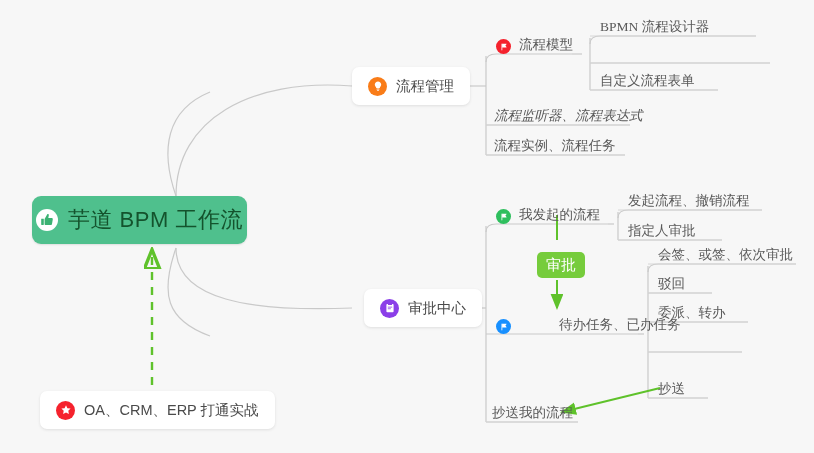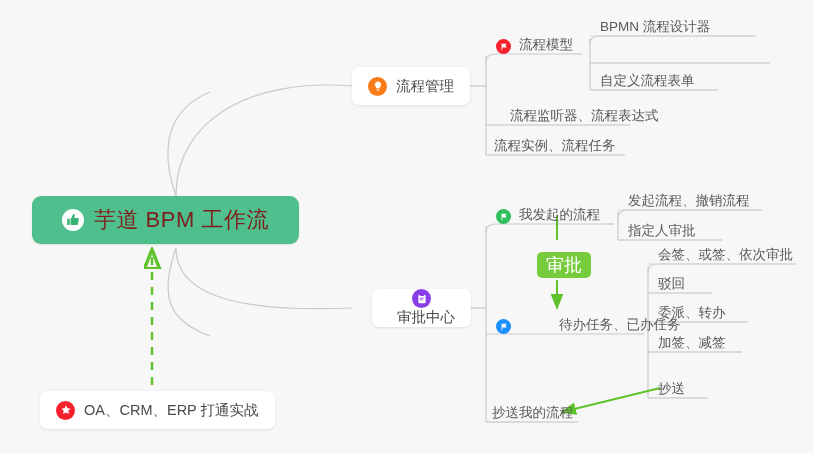--- a/index.html
+++ b/index.html
@@ -12,23 +12,23 @@
   }
   #canvas{position:absolute;left:0;top:0;width:814px;height:453px;}
   svg.links{position:absolute;left:0;top:0;width:814px;height:453px;pointer-events:none;}
 
   .node{position:absolute;display:flex;align-items:center;white-space:nowrap;}
 
   
   .root{
     background:#4FC08D;
     border-radius:9px;
-    padding:0 30px;
+    padding:0 4px;
     height:48px;
-    color:#7f1d1d;
+    color:#14532d;
     font-size:22px;
     letter-spacing:.5px;
     box-shadow:0 1px 2px rgba(0,0,0,.10);
   }
   .root .label{margin-left:10px;font-weight:400;}
 
   
   .card{
     background:#ffffff;
     border-radius:7px;
@@ -50,21 +50,21 @@
     padding-bottom:3px;
   }
   .plain .label{margin-left:8px;}
   .plain.noicon .label{margin-left:0;}
 
   
   .badge{
     background:#76CC3C;
     color:#ffffff;
     border-radius:5px;
-    font-size:18px;
+    font-size:15px;
     height:26px;
     padding:0 9px;
     justify-content:center;
   }
 
   
   .ico{
     width:19px;height:19px;border-radius:50%;
     display:inline-flex;align-items:center;justify-content:center;
     flex:0 0 auto;
@@ -195,35 +195,35 @@
   <div class="node plain" style="left:494px;top:28px;">
     <span class="ico ico-sm ico-red">
       <svg width="10" height="10" viewBox="0 0 10 10">
         <path fill="#ffffff" d="M3.1 1.8h4.2c.3 0 .4.3.2.5L6.4 3.6l1.1 1.3c.2.2 0 .5-.2.5H3.1V1.8z"></path>
         <rect fill="#ffffff" x="2.5" y="1.6" width="0.8" height="6.8" rx="0.4"></rect>
       </svg>
     </span>
     <span class="label">流程模型</span>
   </div>
 
-  <div class="node plain noicon" style="left:598px;top:10px;">
+  <div class="node plain noicon" style="left:598px;top:10px;font-family:Liberation Serif, serif;">
     <span class="label">BPMN 流程设计器</span>
   </div>
   <div class="node plain noicon" style="left:598px;top:64px;">
     <span class="label">自定义流程表单</span>
   </div>
 
-  <div class="node plain noicon" style="left:508px;top:99px;">
+  <div class="node plain noicon" style="left:492px;top:99px;font-style:italic;">
     <span class="label">流程监听器、流程表达式</span>
   </div>
   <div class="node plain noicon" style="left:492px;top:129px;">
     <span class="label">流程实例、流程任务</span>
   </div>
 
-  <div class="node card" style="left:372px;top:289px;flex-direction:column;">
+  <div class="node card" style="left:364px;top:289px;">
     <span class="ico ico-purple">
       <svg width="12" height="12" viewBox="0 0 12 12">
         <rect fill="#ffffff" x="2.4" y="2" width="7.2" height="8.2" rx="1"></rect>
         <rect fill="#8B3FE8" x="4" y="1.1" width="4" height="1.9" rx="0.6"></rect>
         <rect fill="#8B3FE8" x="3.8" y="4.7" width="4.4" height="0.8"></rect>
         <rect fill="#8B3FE8" x="3.8" y="6.4" width="3" height="0.8"></rect>
       </svg>
     </span>
     <span class="label">审批中心</span>
   </div>
@@ -257,23 +257,20 @@
 
   <div class="node plain noicon" style="left:656px;top:238px;">
     <span class="label">会签、或签、依次审批</span>
   </div>
   <div class="node plain noicon" style="left:656px;top:267px;">
     <span class="label">驳回</span>
   </div>
   <div class="node plain noicon" style="left:656px;top:296px;">
     <span class="label">委派、转办</span>
   </div>
-  <div class="node plain noicon" style="left:656px;top:326px;">
-    <span class="label">加签、减签</span>
-  </div>
   <div class="node plain noicon" style="left:656px;top:372px;">
     <span class="label">抄送</span>
   </div>
 
   <div class="node plain noicon" style="left:490px;top:396px;">
     <span class="label">抄送我的流程</span>
   </div>
 
   <div class="node badge" style="left:537px;top:252px;">
     <span class="label">审批</span>

